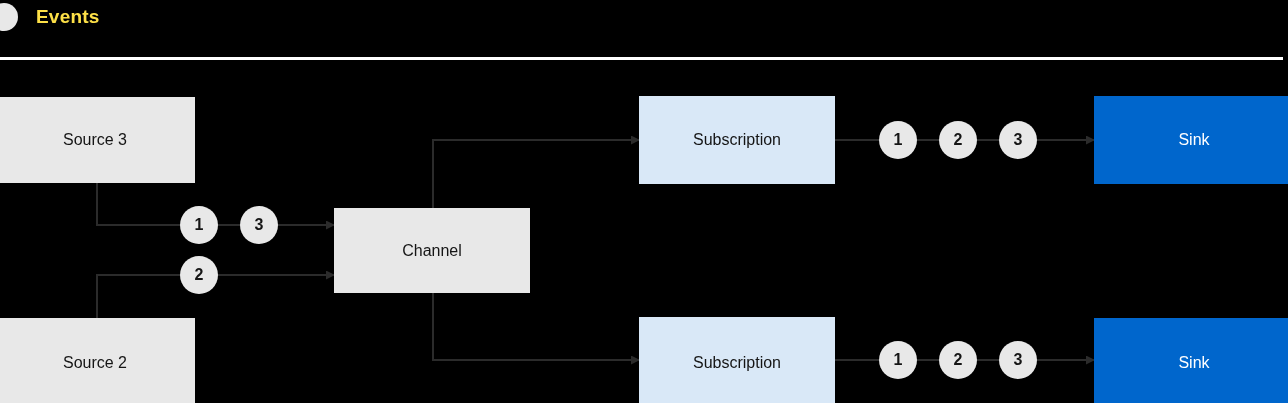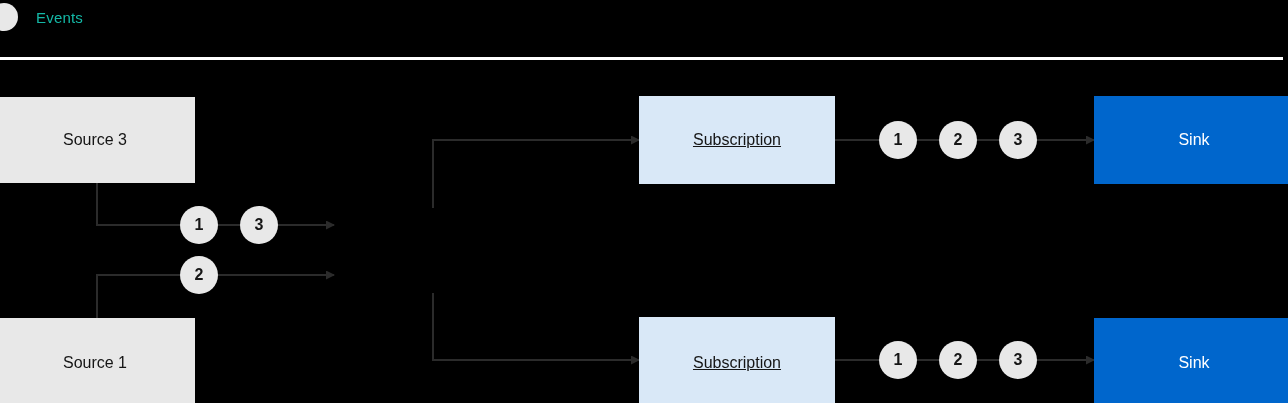--- a/index.html
+++ b/index.html
@@ -28,23 +28,23 @@
     height: 28px;
   }
   #legend .legend-dot {
     width: 28px;
     height: 28px;
     border-radius: 50%;
     background: #e8e8e8;
     flex: 0 0 auto;
   }
   #legend .legend-label {
-    font-size: 15px;
-    font-weight: normal;
-    color: #14b8a6;
+    font-size: 19px;
+    font-weight: bold;
+    color: #fde047;
     letter-spacing: 0.2px;
     white-space: nowrap;
   }
   
   #divider {
     position: absolute;
     left: 0;
     top: 57px;
     width: 1283px;
     height: 3px;
@@ -69,21 +69,20 @@
     text-align: center;
     box-sizing: border-box;
   }
   .node.gray {
     background: #e8e8e8;
     color: #151515;
   }
   .node.lightblue {
     background: #d9e8f7;
     color: #151515;
-    text-decoration: underline;
   }
   .node.blue {
     background: #0066cc;
     color: #ffffff;
   }
   #node-source1 { left: -5px;   top: 97px;  width: 200px; height: 86px; }
   #node-source2 { left: -5px;   top: 318px; width: 200px; height: 90px; }
   #node-channel { left: 334px;  top: 208px; width: 196px; height: 85px; }
   #node-sub1    { left: 639px;  top: 96px;  width: 196px; height: 88px; }
   #node-sub2    { left: 639px;  top: 317px; width: 196px; height: 91px; }
@@ -136,23 +135,26 @@
     <path d="M835,140 L1094,140" fill="none" stroke="#2b2b2b" stroke-width="2" marker-end="url(#arrow)"></path>
 
     <path d="M835,360 L1094,360" fill="none" stroke="#2b2b2b" stroke-width="2" marker-end="url(#arrow)"></path>
   </svg>
 
   <div id="node-source1" class="node gray">
     <span>Source 3</span>
   </div>
 
   <div id="node-source2" class="node gray">
-    <span>Source 1</span>
+    <span>Source 2</span>
   </div>
 
+  <div id="node-channel" class="node gray">
+    <span>Channel</span>
+  </div>
 
   <div id="node-sub1" class="node lightblue">
     <span>Subscription</span>
   </div>
 
   <div id="node-sub2" class="node lightblue">
     <span>Subscription</span>
   </div>
 
   <div id="node-sink1" class="node blue">

